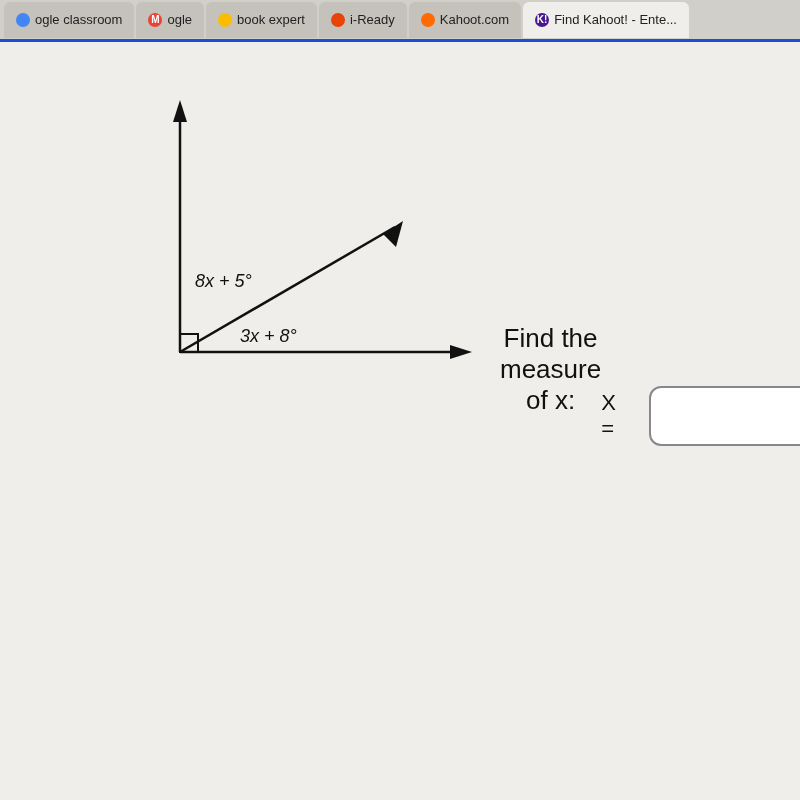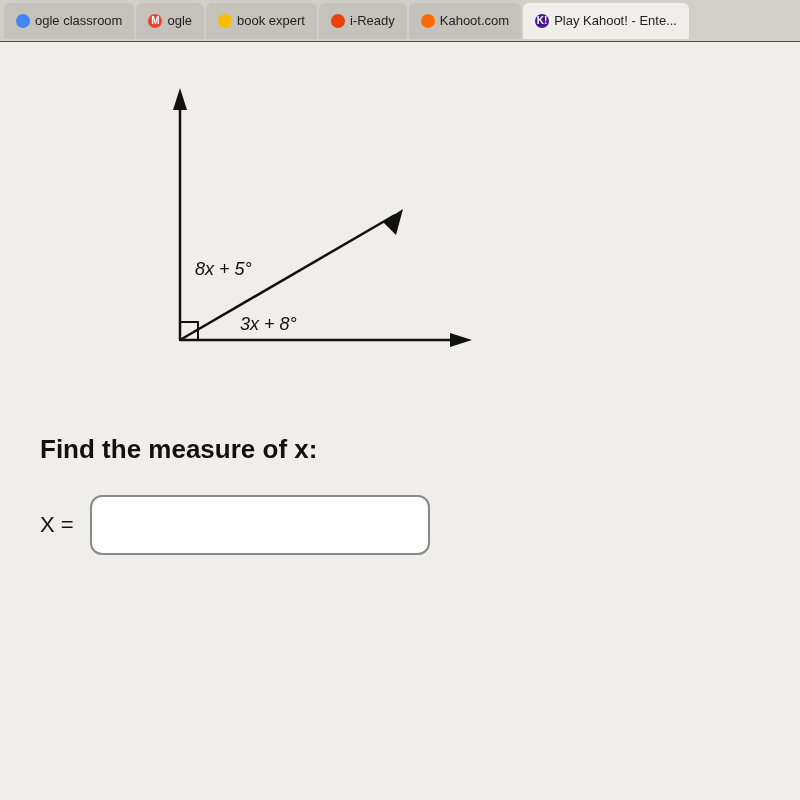--- a/index.html
+++ b/index.html
@@ -12,21 +12,21 @@
       overflow: hidden;
     }
 
     
     .tab-bar {
       display: flex;
       align-items: center;
       background: #d1cfc9;
       height: 42px;
       padding: 0 4px;
-      border-bottom: 1px solid #1d4ed8;
+      border-bottom: 3px solid #1d4ed8;
       gap: 2px;
     }
 
     .tab {
       display: flex;
       align-items: center;
       gap: 5px;
       padding: 6px 12px;
       background: #c5c2bc;
       border-radius: 6px 6px 0 0;
@@ -51,35 +51,35 @@
     .tab-icon.google { background: #4285f4; }
     .tab-icon.gmail { background: #ea4335; font-size: 10px; color: white; display:flex; align-items:center; justify-content:center; font-weight:bold;}
     .tab-icon.book { background: #fbbc04; }
     .tab-icon.iready { background: #e8440a; }
     .tab-icon.joinpd { background: #ff6b00; }
     .tab-icon.kahoot { background: #46178f; font-size:10px; color:white; display:flex;align-items:center;justify-content:center;font-weight:bold;}
 
     
     .content {
       display: flex;
-      flex-direction: column;
-      align-items: flex-start;
-      padding: 18px 40px;
+      flex-direction: row;
+      align-items: flex-end;
+      padding: 30px 40px;
       background: #f0eeeb;
     }
 
     
     .diagram-container {
       margin-bottom: 30px;
     }
 
     
     .question-text {
       font-size: 26px;
-      font-weight: bold;
+      font-weight: normal;
       color: #111;
       margin-bottom: 30px;
       text-align: center;
     }
 
     
     .input-row {
       display: flex;
       align-items: center;
       gap: 16px;
@@ -129,21 +129,21 @@
   <div class="tab">
     <span class="tab-icon iready"></span>
     <span>i-Ready</span>
   </div>
   <div class="tab">
     <span class="tab-icon joinpd"></span>
     <span>Kahoot.com</span>
   </div>
   <div class="tab active">
     <span class="tab-icon kahoot">K!</span>
-    <span>Play Kahoot! - Ente...</span>
+    <span>Find Kahoot! - Ente...</span>
   </div>
 </div>
 
 <div class="content">
 
   <div class="diagram-container">
     <svg width="460" height="340">
 
       <line x1="140" y1="280" x2="140" y2="40" stroke="#111" stroke-width="2.5"></line>
 

